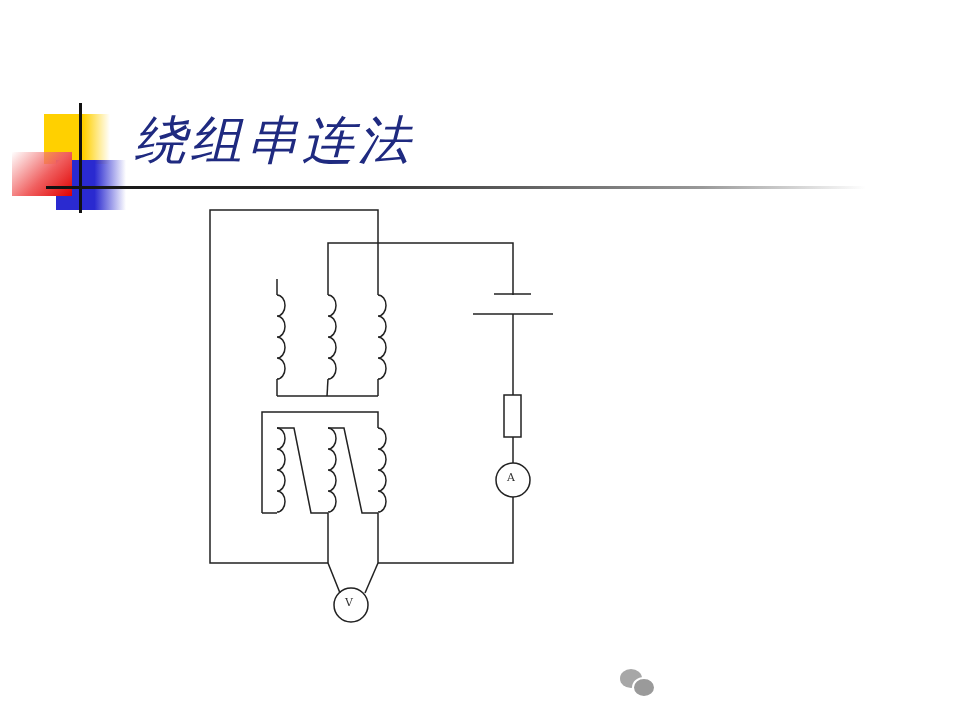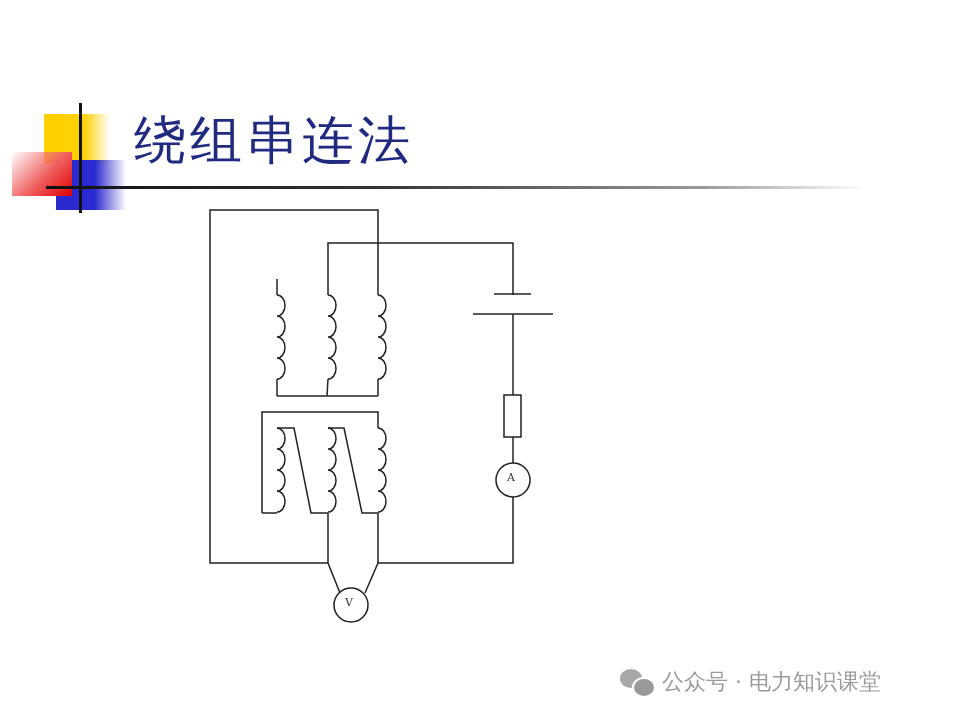--- a/index.html
+++ b/index.html
@@ -3,21 +3,21 @@
 <meta charset="utf-8">
 <style>
   html,body{margin:0;padding:0;background:#fff;}
   body{width:960px;height:720px;position:relative;overflow:hidden;font-family:"DejaVu Sans",sans-serif;}
   .deco{position:absolute;}
   #sq-yellow{left:44px;top:114px;width:66px;height:50px;background:linear-gradient(90deg,#ffd000 0%,#ffd000 60%,rgba(255,208,0,0) 100%);}
   #sq-blue{left:56px;top:160px;width:70px;height:50px;background:linear-gradient(90deg,#2a2ad0 0%,#2a2ad0 55%,rgba(42,42,208,0) 100%);}
   #sq-red{left:12px;top:152px;width:60px;height:44px;background:linear-gradient(135deg,rgba(255,255,255,0.2) 0%,#f06060 55%,#e00000 100%);}
   #vline{left:79px;top:103px;width:3px;height:110px;background:#111;}
   #hline{left:46px;top:186px;width:820px;height:3px;background:linear-gradient(90deg,#111 0%,#333 40%,#999 80%,#fff 100%);}
-  #title{position:absolute;left:134px;top:108px;font-size:52px;line-height:64px;color:#1f2a80;letter-spacing:4px;font-family:"DejaVu Sans",sans-serif;}
+  #title{position:absolute;left:134px;top:108px;font-size:52px;line-height:64px;color:#1f2a80;letter-spacing:4px;font-family:"DejaVu Sans",sans-serif;font-style:italic;}
   #diagram{position:absolute;left:0;top:0;}
   #footer{position:absolute;left:620px;top:665px;height:34px;display:flex;align-items:center;color:#9a9a9a;font-size:22px;}
   #footer .wx{width:36px;height:30px;position:relative;margin-right:6px;}
   .bub{position:absolute;border-radius:50%;background:#a7a7a7;}
   .bub.b1{left:0;top:2px;width:22px;height:19px;}
   .bub.b2{left:12px;top:10px;width:20px;height:17px;background:#9a9a9a;border:2px solid #fff;}
 </style>
 </head>
 <body>
 
@@ -87,14 +87,13 @@
 </svg>
 
 <div style="position:absolute;left:507px;top:471px;font-family:'DejaVu Serif',serif;font-size:11px;color:#333;">A</div>
 <div style="position:absolute;left:345px;top:596px;font-family:'DejaVu Serif',serif;font-size:11px;color:#333;">V</div>
 
 <div id="footer">
   <div class="wx">
     <div class="bub b1"></div>
     <div class="bub b2"></div>
   </div>
-  <span>公众号 · 电力知识课堂</span>
 </div>
 
 </body></html>

